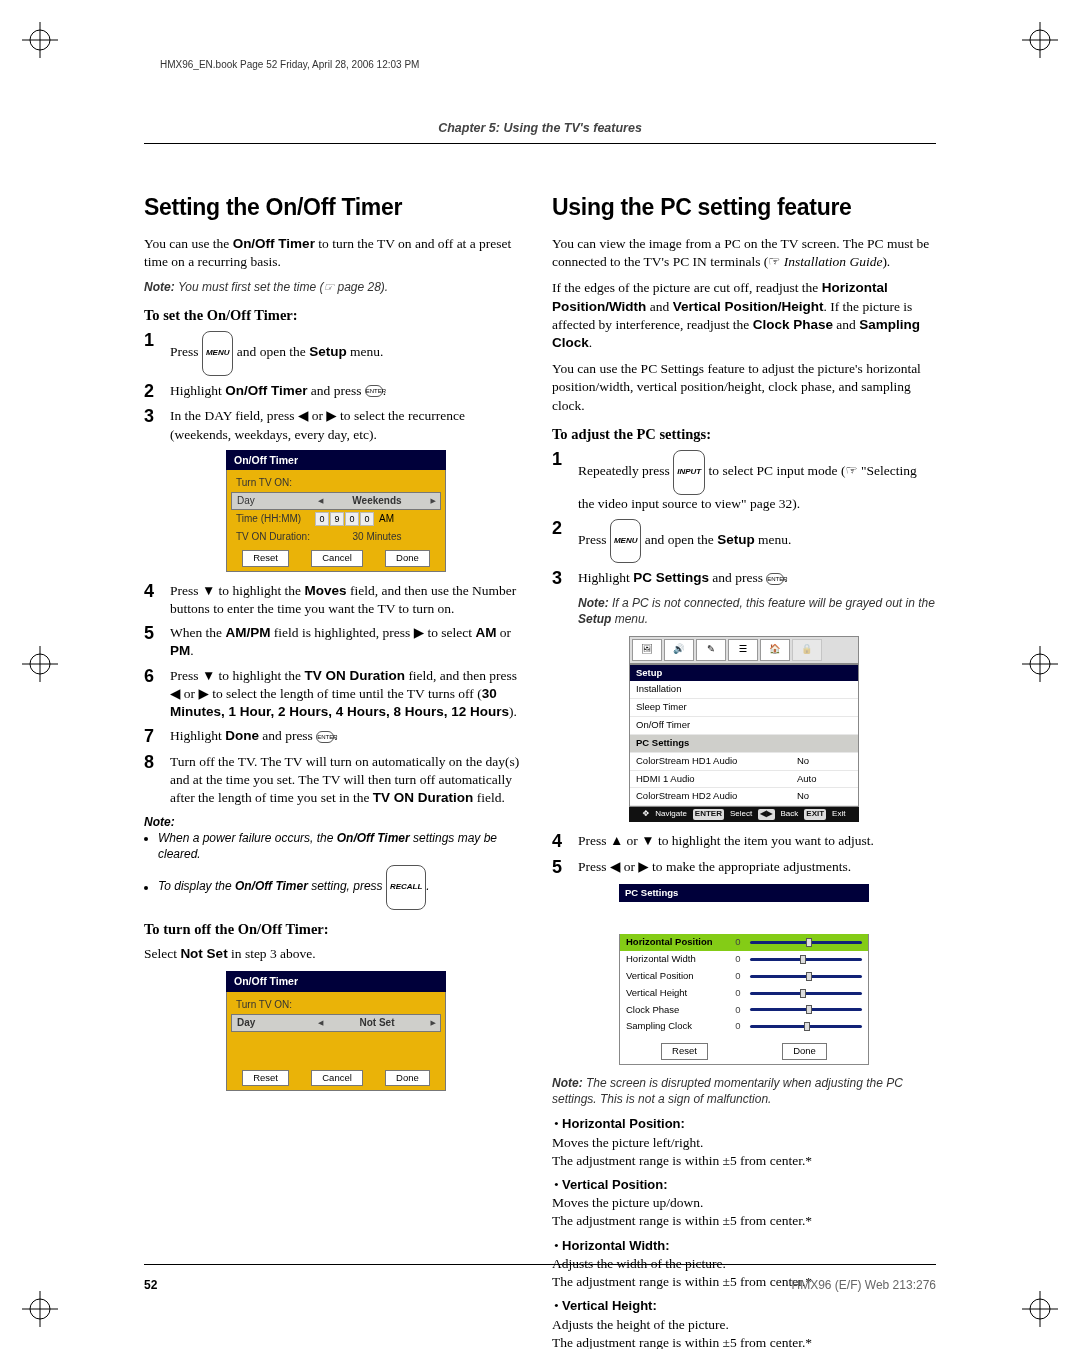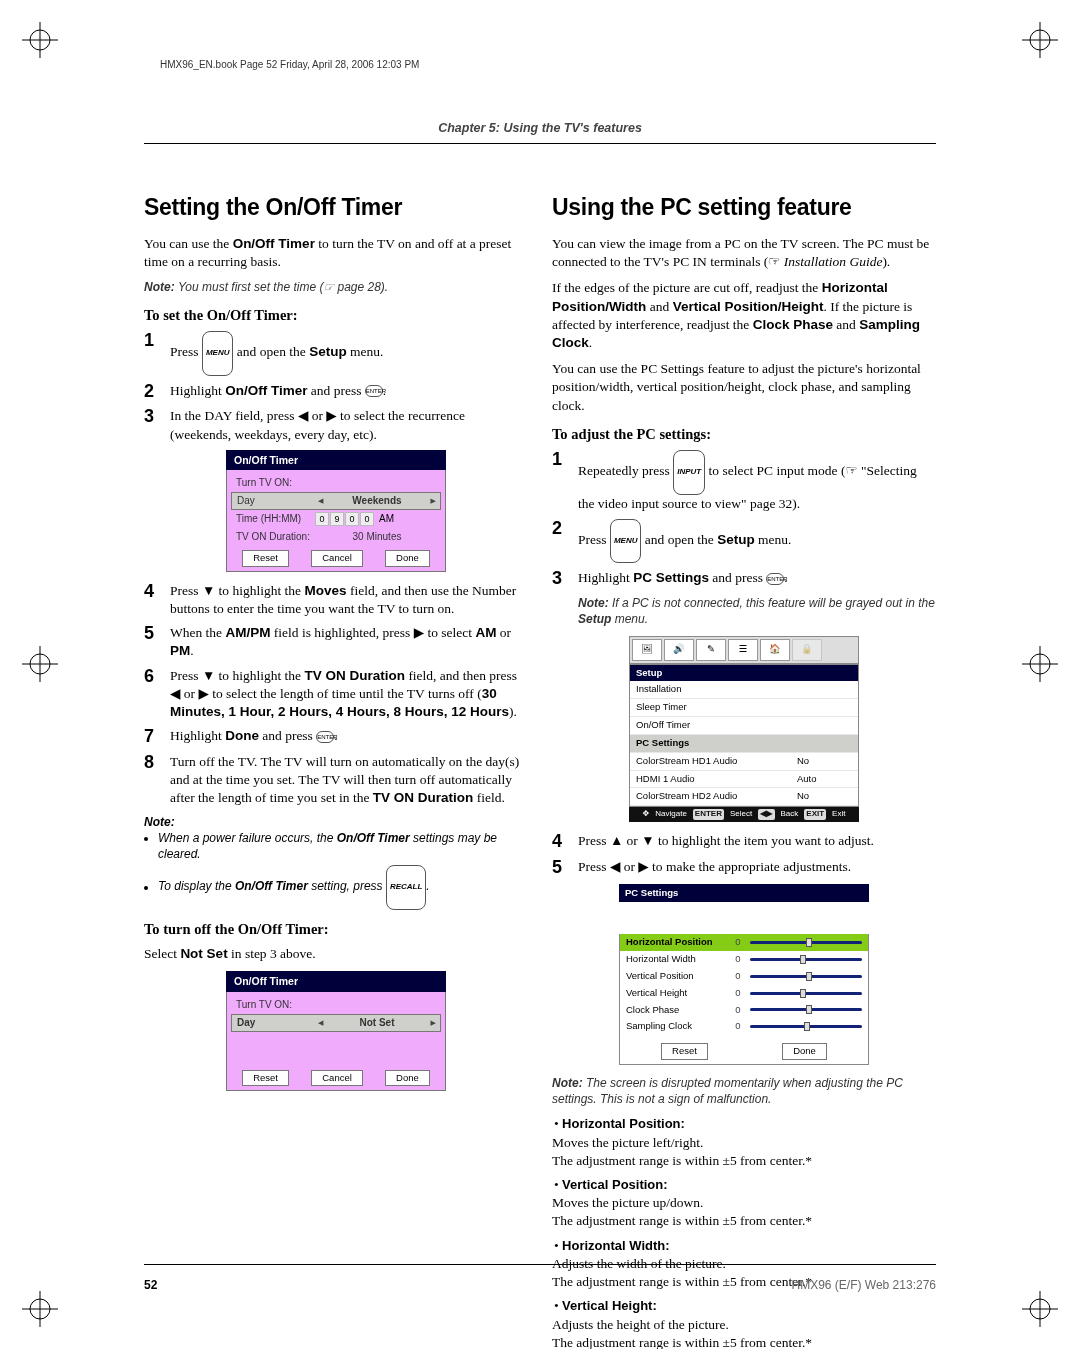--- a/index.html
+++ b/index.html
@@ -97,21 +97,21 @@
 
   .osd-box {
     width: 220px;
     margin: 6px auto 10px;
     font-family: Arial, sans-serif;
     font-size: 10px;
   }
   .osd-title {
     background:#00003a; color:#fff; font-weight:bold; padding:3px 8px; font-size:10.5px;
   }
-  .osd-body { background:#f0abfc; border:1px solid #777; border-top:0; padding:4px; }
+  .osd-body { background:#eab308; border:1px solid #777; border-top:0; padding:4px; }
   .osd-row { display:flex; align-items:center; height:18px; padding: 0 2px;}
   .osd-row.sel { background:#cfcfcb; border:1px solid #777;}
   .osd-lab { flex:0 0 82px; padding-left:3px; color:#333;}
   .osd-val { flex:1; text-align:center; font-weight:bold; color:#333;}
   .osd-input-cells { flex:1; display:flex; gap:1px; align-items:center; }
   .osd-input-cells span.cell { background:#eee; border:1px solid #bbb; width:14px; text-align:center; font-size:9px; }
   .osd-btns{ display:flex; justify-content:space-around; margin-top:4px;}
   .osd-btn{ background:#fff; border:1px solid #777; padding:1px 10px; font-size:9.5px;}
   .osd-arrow { font-size:7px; color:#444; padding:0 2px;}
 

